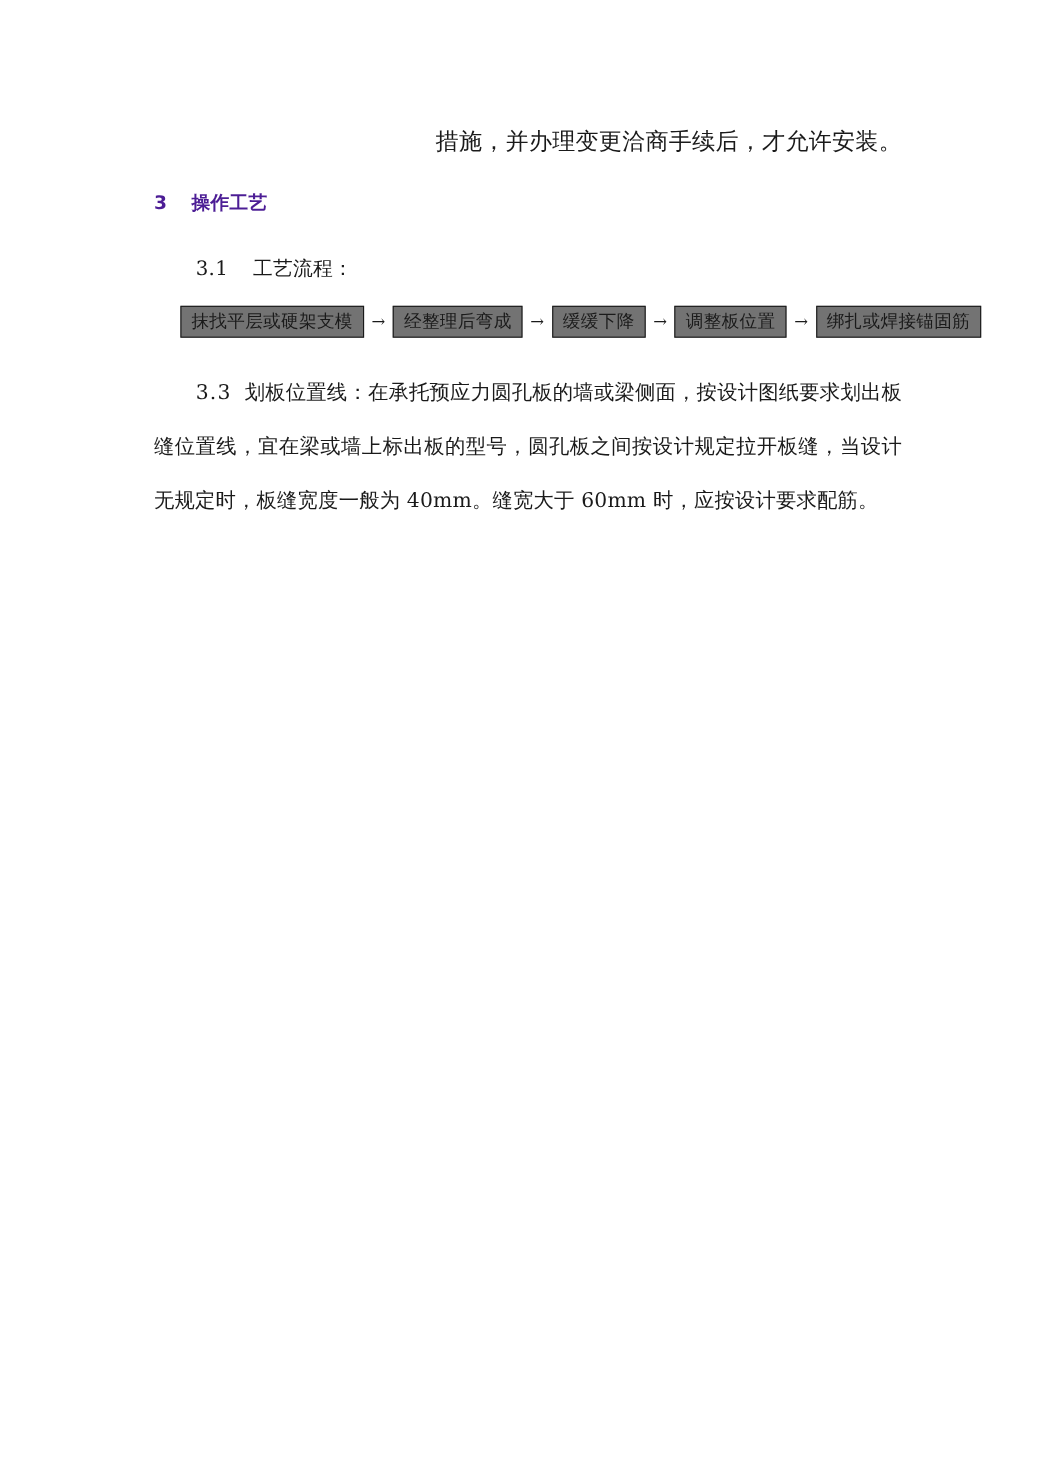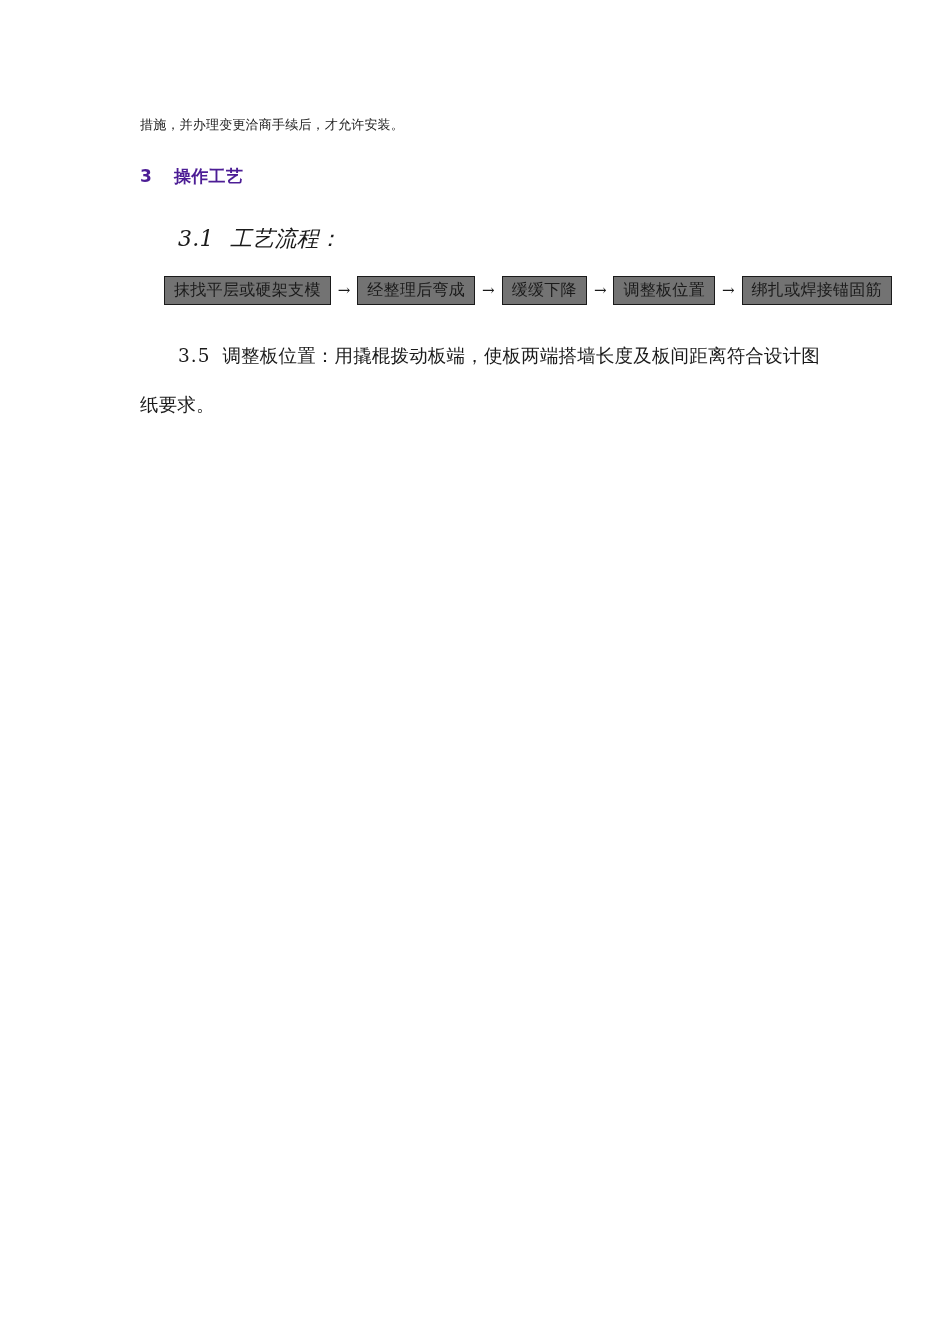--- a/index.html
+++ b/index.html
@@ -22,48 +22,48 @@
     box-sizing: border-box;
     padding: 0 130px 0 140px;
   }
   .content {
     width: 680px;
     padding-top: 118px;
   }
 
   
   .cont-line {
-    font-size: 13px;
+    font-size: 21px;
     line-height: 1.0;
     letter-spacing: 0.2px;
     margin: 0 0 34px 0;
     white-space: nowrap;
+    text-align: right;
   }
 
   
   .sec-heading {
     font-family: "DejaVu Sans", "Liberation Sans", sans-serif;
     font-size: 17px;
     font-weight: bold;
     margin: 0 0 36px 0;
     color: #4c1d95;
     letter-spacing: 0.3px;
   }
   .sec-heading .num {
     display: inline-block;
     min-width: 34px;
   }
 
   
   .sub-heading {
-    font-size: 22px;
+    font-size: 18px;
     margin: 0 0 22px 0;
     padding-left: 38px;
     letter-spacing: 0.2px;
-    font-style: italic;
   }
   .sub-heading .num {
     display: inline-block;
     min-width: 52px;
     font-family: "DejaVu Serif", "Liberation Serif", serif;
   }
 
   
   .flow {
     display: flex;
@@ -128,21 +128,21 @@
       <div class="flow-box">经整理后弯成</div>
       <span class="flow-arrow">→</span>
       <div class="flow-box">缓缓下降</div>
       <span class="flow-arrow">→</span>
       <div class="flow-box">调整板位置</div>
       <span class="flow-arrow">→</span>
       <div class="flow-box">绑扎或焊接锚固筋</div>
     </div>
 
 
+    <p class="body indent">
+      <span class="lead-num">3.3</span><span>划板位置线：在承托预应力圆孔板的墙或梁侧面，按设计图纸要求划出板缝位置线，宜在梁或墙上标出板的型号，圆孔板之间按设计规定拉开板缝，当设计无规定时，板缝宽度一般为 40mm。缝宽大于 60mm 时，应按设计要求配筋。</span>
+    </p>
 
 
-    <p class="body indent">
-      <span class="lead-num">3.5</span><span>调整板位置：用撬棍拨动板端，使板两端搭墙长度及板间距离符合设计图纸要求。</span>
-    </p>
 
 
   </div>
 </div>
 
 </body></html>

